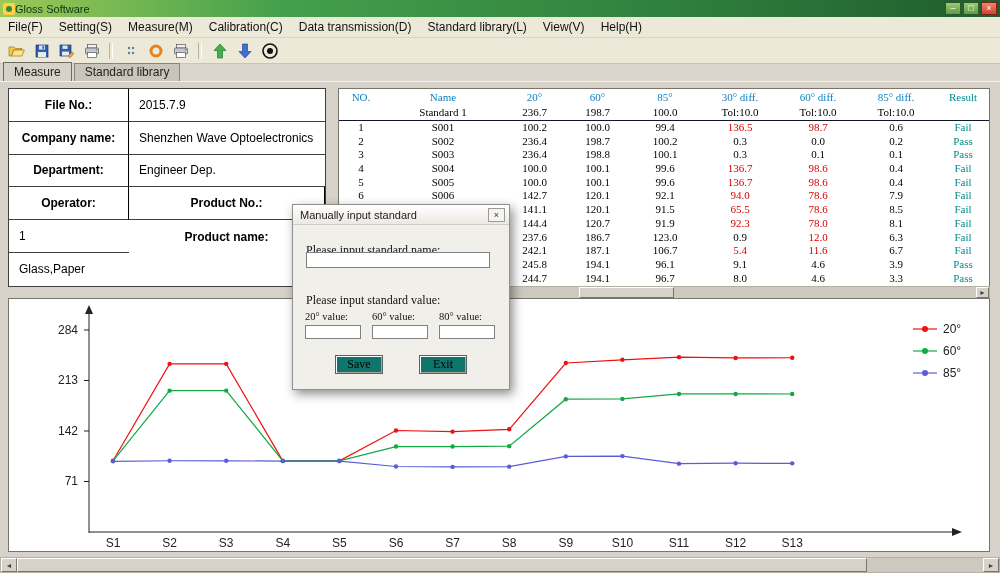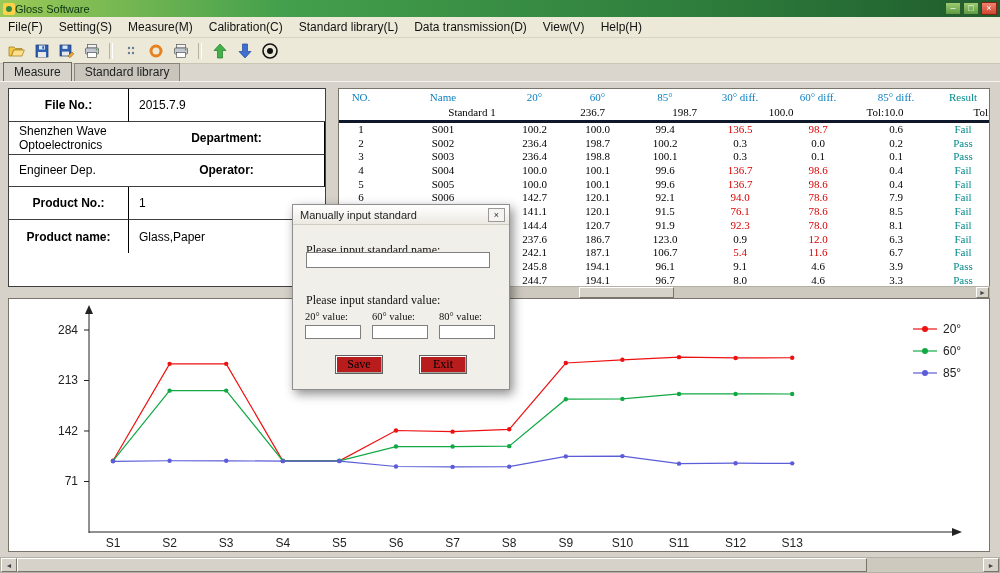--- a/index.html
+++ b/index.html
@@ -44,21 +44,21 @@
   .f-value{border-bottom:1px solid #3f3f3f;display:flex;align-items:center;padding-left:10px;font-size:12px;color:#000;}
   .form-panel :nth-last-child(-n+2){border-bottom:none;}
 
   
   .table-panel{position:absolute;left:338px;top:88px;width:652px;height:241px;background:#fff;
     border:1px solid #7a756b;box-sizing:border-box;overflow:hidden;
     font-family:"Liberation Serif","DejaVu Serif",serif;}
   .t-row{display:grid;grid-template-columns:44px 120px 63px 63px 72px 78px 78px 78px 56px;}
   .t-cell{text-align:center;font-size:11px;white-space:nowrap;overflow:hidden;color:#000;}
   .t-header{height:16px;line-height:16px;}
-  .t-std{height:15px;line-height:15px;border-bottom:3px solid #0f172a;gap:29px;}
+  .t-std{height:15px;line-height:15px;border-bottom:1px solid #0f172a;}
   .t-data{height:13.7px;line-height:13.7px;}
   .c-blue{color:#0b7fc0;}
   .c-teal{color:#008b8b;}
   .c-red{color:#d80000;}
 
   
   .sbar{position:absolute;background:#cdc9bf;border:1px solid #b4b0a4;box-sizing:border-box;}
   .sb-btn{position:absolute;top:0;height:100%;background:#d6d2ca;border:1px solid;
     border-color:#fff #7a756b #7a756b #fff;font-size:7px;color:#444;display:flex;
     align-items:center;justify-content:center;box-sizing:border-box;}
@@ -79,21 +79,21 @@
   .dlg-close{margin-left:auto;width:17px;height:14px;border:1px solid #9a9a9a;background:#f5f4f0;
     font-size:9px;line-height:12px;text-align:center;color:#333;box-sizing:border-box;}
   .dlg-body{position:relative;height:164px;font-family:"Liberation Serif","DejaVu Serif",serif;}
   .dlg-label{position:absolute;left:13px;font-size:12px;color:#111;}
   .dlg-input-name{position:absolute;left:13px;top:27px;width:184px;height:16px;border:1px solid #7f7f7f;
     background:#fff;box-sizing:border-box;font-size:11px;padding:0 3px;}
   .dlg-group{position:absolute;top:86px;width:64px;}
   .dlg-glabel{font-size:10.5px;color:#111;white-space:nowrap;}
   .dlg-ginput{margin-top:2px;width:56px;height:14px;border:1px solid #7f7f7f;background:#fff;
     box-sizing:border-box;font-size:11px;}
-  .dlg-btn{position:absolute;top:130px;width:48px;height:19px;background:#b91c1c;border:1px solid #5f5f5f;
+  .dlg-btn{position:absolute;top:130px;width:48px;height:19px;background:#0f766e;border:1px solid #5f5f5f;
     font-family:"Liberation Serif",serif;font-size:12px;line-height:15px;text-align:center;padding:0;
     box-shadow:inset 1px 1px 0 #fff,inset -1px -1px 0 #a9a49a;}
 </style>
 </head>
 <body>
 
 <div class="window">
 
   <div class="titlebar">
     <span style="display:flex;">
@@ -108,22 +108,22 @@
       <span class="wb">□</span>
       <span class="wb wb-close">×</span>
     </span>
   </div>
 
   <div class="menubar" id="menu-bar">
       <div class="menu-item">File(F)</div>
       <div class="menu-item">Setting(S)</div>
       <div class="menu-item">Measure(M)</div>
       <div class="menu-item">Calibration(C)</div>
+      <div class="menu-item">Data transmission(D)</div>
       <div class="menu-item">Standard library(L)</div>
-      <div class="menu-item">Data transmission(D)</div>
       <div class="menu-item">View(V)</div>
       <div class="menu-item">Help(H)</div>
     </div>
 
   <div class="toolbar">
     <span class="tb-btn">
       <svg width="17" height="16" viewBox="0 0 17 16">
           <path d="M1 13 V4 h5 l1.5 1.5 H14 V7 H5.5 L3.5 13 Z" fill="#f7c846" stroke="#9a7a18" stroke-width="0.7"></path>
           <path d="M3.5 13 L5.8 7 H16.3 L14 13 Z" fill="#ffe08a" stroke="#9a7a18" stroke-width="0.7"></path>
         </svg>
@@ -198,20 +198,21 @@
   <div class="tabstrip">
     <div class="tab active">Measure</div>
     <div class="tab">Standard library</div>
   </div>
 
   <div class="content"></div>
 
   <div class="form-panel" id="form-panel">
       <div class="f-label">File No.:</div>
       <div class="f-value">2015.7.9</div>
+      <div class="f-label">Company name:</div>
       <div class="f-value">Shenzhen Wave Optoelectronics</div>
       <div class="f-label">Department:</div>
       <div class="f-value">Engineer Dep.</div>
       <div class="f-label">Operator:</div>
       <div class="f-label">Product No.:</div>
       <div class="f-value">1</div>
       <div class="f-label">Product name:</div>
       <div class="f-value">Glass,Paper</div>
     </div>
 
@@ -303,21 +304,21 @@
         <div class="t-cell c-red">78.6</div>
         <div class="t-cell">7.9</div>
         <div class="t-cell c-teal">Fail</div>
       </div>
       <div class="t-row t-data">
         <div class="t-cell">7</div>
         <div class="t-cell">S007</div>
         <div class="t-cell">141.1</div>
         <div class="t-cell">120.1</div>
         <div class="t-cell">91.5</div>
-        <div class="t-cell c-red">76.1</div>
+        <div class="t-cell c-red">65.5</div>
         <div class="t-cell c-red">78.6</div>
         <div class="t-cell">8.5</div>
         <div class="t-cell c-teal">Fail</div>
       </div>
       <div class="t-row t-data">
         <div class="t-cell">8</div>
         <div class="t-cell">S008</div>
         <div class="t-cell">144.4</div>
         <div class="t-cell">120.7</div>
         <div class="t-cell">91.9</div>

